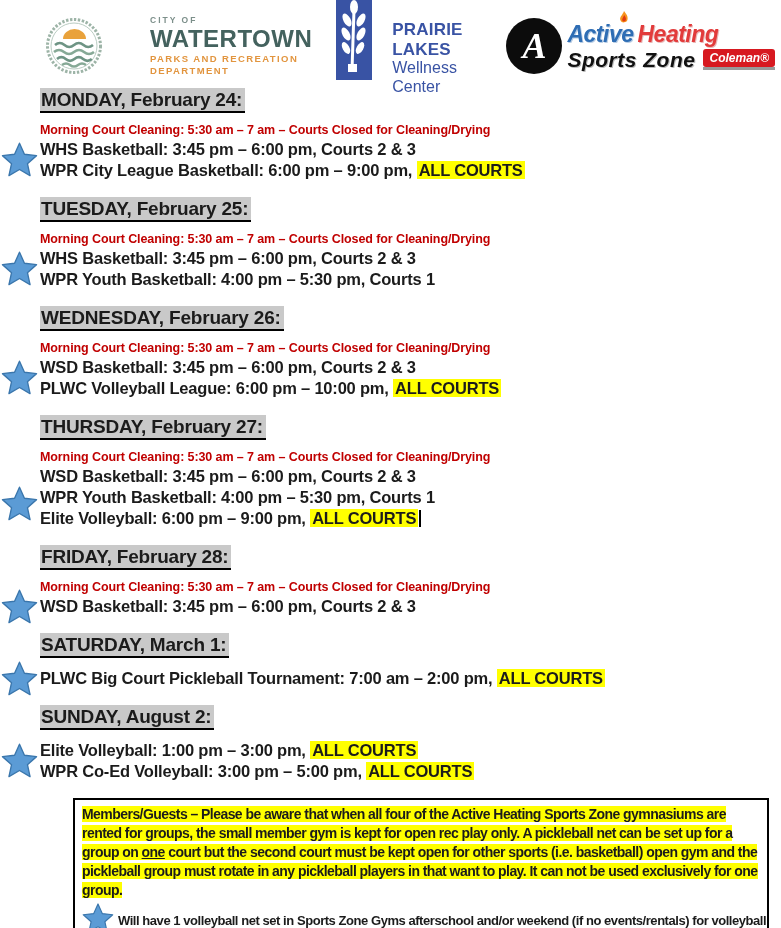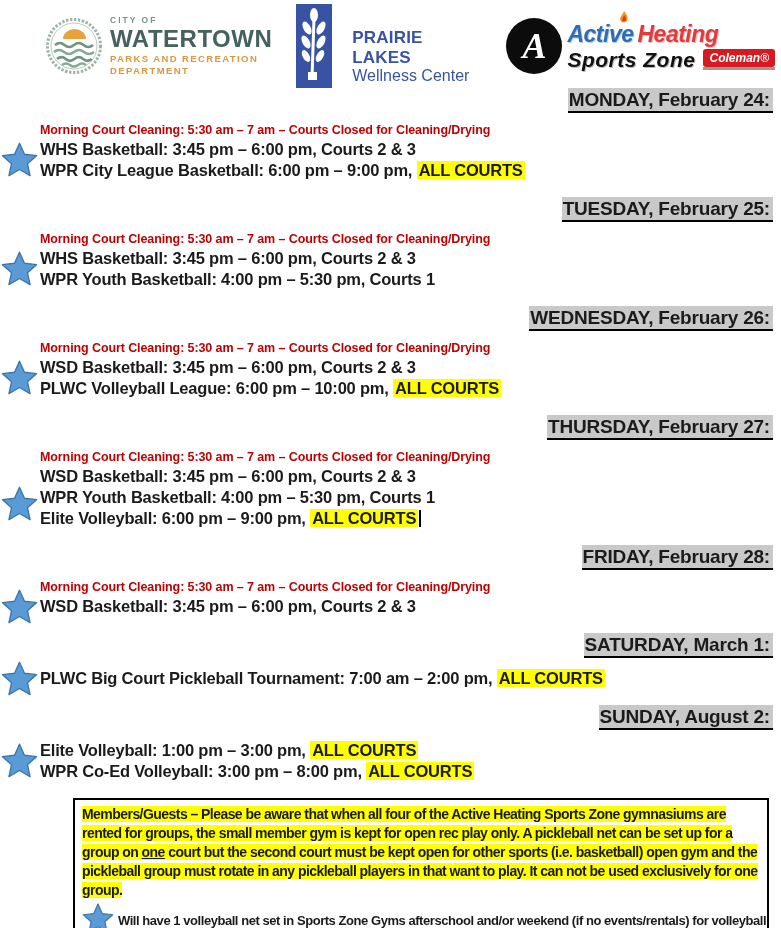--- a/index.html
+++ b/index.html
@@ -15,21 +15,21 @@
     --ah-blue:#2E6DB4;
     --ah-red:#E23B3B;
   }
   *{box-sizing:border-box;}
   html,body{margin:0;padding:0;background:#fff;}
   body{font-family:"Liberation Sans",sans-serif;color:var(--text);}
   #page{width:781px;height:928px;background:#fff;overflow:hidden;outline:1px solid #e9e9e9;position:relative;}
 
   
   header{display:flex;align-items:center;height:88px;padding-left:45px;padding-top:4px;}
-  .logo-watertown{display:flex;align-items:center;}
+  .logo-watertown{display:flex;align-items:center;gap:40px;}
   .wt-text{margin-left:7px;line-height:1;}
   .wt-cityof{font-size:8.5px;letter-spacing:2px;color:#7C8F8A;font-weight:bold;margin-bottom:2px;}
   .wt-name{font-size:24px;font-weight:600;color:var(--wt-teal);letter-spacing:.5px;}
   .wt-sub{font-size:9.5px;font-weight:bold;color:var(--wt-orange);letter-spacing:1.4px;margin-top:3px;}
   .logo-prairie{display:flex;align-items:flex-start;margin-left:24px;}
   .pl-rect{width:36px;height:84px;background:var(--pl-blue);position:relative;flex:none;}
   .pl-text{margin-left:20px;margin-top:24px;line-height:1.15;}
   .pl-line1{font-size:17px;font-weight:800;color:var(--pl-blue);letter-spacing:.2px;}
   .pl-line2{font-size:16px;color:var(--pl-blue);}
   .logo-active{display:flex;align-items:center;margin-left:16px;position:relative;padding:4px 6px;}
@@ -44,21 +44,21 @@
   .ah-sportszone{font-style:italic;font-weight:900;font-size:21px;color:#111;letter-spacing:.5px;text-shadow:1px 1px 0 #bbb;white-space:nowrap;}
   .coleman{margin-left:8px;display:inline-block;text-align:center;}
   .coleman-badge{background:#D71920;color:#fff;font-style:italic;font-weight:bold;font-size:12px;border-radius:3px;padding:2px 6px;white-space:nowrap;}
   .coleman-bar{height:3px;background:#999;margin-top:2px;}
 
   
   main{padding-left:40px;padding-right:8px;}
   section.day{margin-bottom:16px;}
   .day-heading{display:inline-block;background:var(--gray);border-bottom:2.5px solid #000;
                font-weight:bold;font-size:19px;padding:1px 3px 0 1px;letter-spacing:-.2px;}
-  .day-heading-row{margin-bottom:10px;text-align:right;}
+  .day-heading-row{margin-bottom:10px;}
   .cleaning{color:var(--red);font-weight:bold;font-size:12.5px;margin-bottom:2px;letter-spacing:-.1px;}
   .events{position:relative;}
   .event-line{font-weight:bold;font-size:16.5px;line-height:21px;letter-spacing:-.2px;white-space:nowrap;}
   .ev-hl{background:var(--yellow);padding:0 2px;}
   .ev-cursor{display:inline-block;width:2px;height:17px;background:#000;vertical-align:text-bottom;margin-left:1px;}
   svg.star{position:absolute;left:-39px;top:50%;transform:translateY(-50%);}
   section.day:nth-of-type(4) svg.star{top:60%;}
 
   
   .note-box{margin:4px 4px 0 33px;border:2.5px solid #000;padding:5px 7px 4px 7px;}
@@ -262,21 +262,21 @@
     <div class="events">
   <svg class="star" width="37" height="36" viewBox="0 0 33 32" aria-hidden="true">
     <polygon points="16.5,1 20.9,10.9 31.7,12.1 23.6,19.3 25.9,29.9 16.5,24.5 7.1,29.9 9.4,19.3 1.3,12.1 12.1,10.9" fill="var(--star-fill)" stroke="var(--star-stroke)" stroke-width="1.2" stroke-linejoin="round"></polygon>
   </svg>
 
   <div class="event-line">
     <span class="ev-text">Elite Volleyball: 1:00 pm – 3:00 pm, </span><span class="ev-hl">ALL COURTS</span>
   </div>
 
   <div class="event-line">
-    <span class="ev-text">WPR Co-Ed Volleyball: 3:00 pm – 8:00 pm, </span><span class="ev-hl">ALL COURTS</span>
+    <span class="ev-text">WPR Co-Ed Volleyball: 3:00 pm – 5:00 pm, </span><span class="ev-hl">ALL COURTS</span>
   </div>
 </div>
   </section>
 </div>
 
     <div class="note-box">
       <p class="note-text" id="note-text"><span class="nb-hl">Members/Guests – Please be aware that when all four of the Active Heating Sports Zone gymnasiums are rented for groups, the small member gym is kept for open rec play only. A pickleball net can be set up for a group on </span><span class="nb-hl nb-underline">one</span><span class="nb-hl"> court but the second court must be kept open for other sports (i.e. basketball) open gym and the pickleball group must rotate in any pickleball players in that want to play. It can not be used exclusively for one group.</span></p>
       <div class="note-foot">
         <span id="foot-star-slot">
   <svg class="star" width="32" height="31" viewBox="0 0 33 32" aria-hidden="true" style="position: static; transform: none;">

